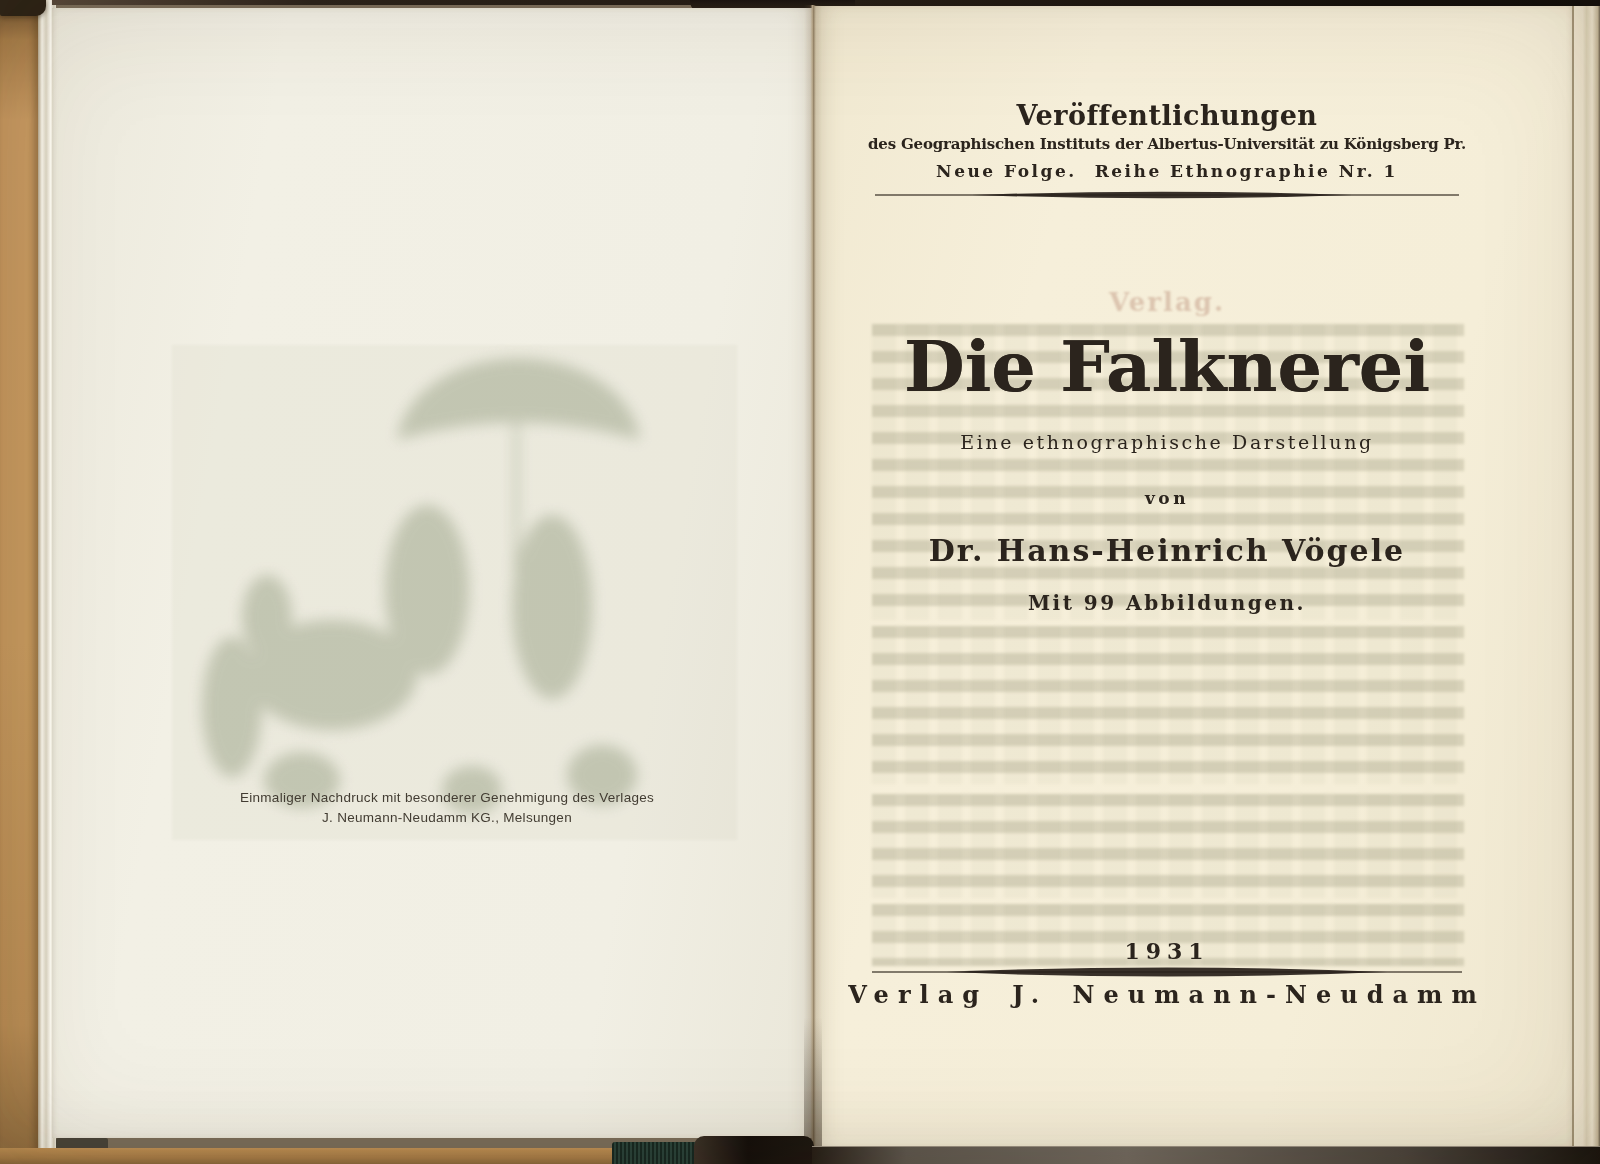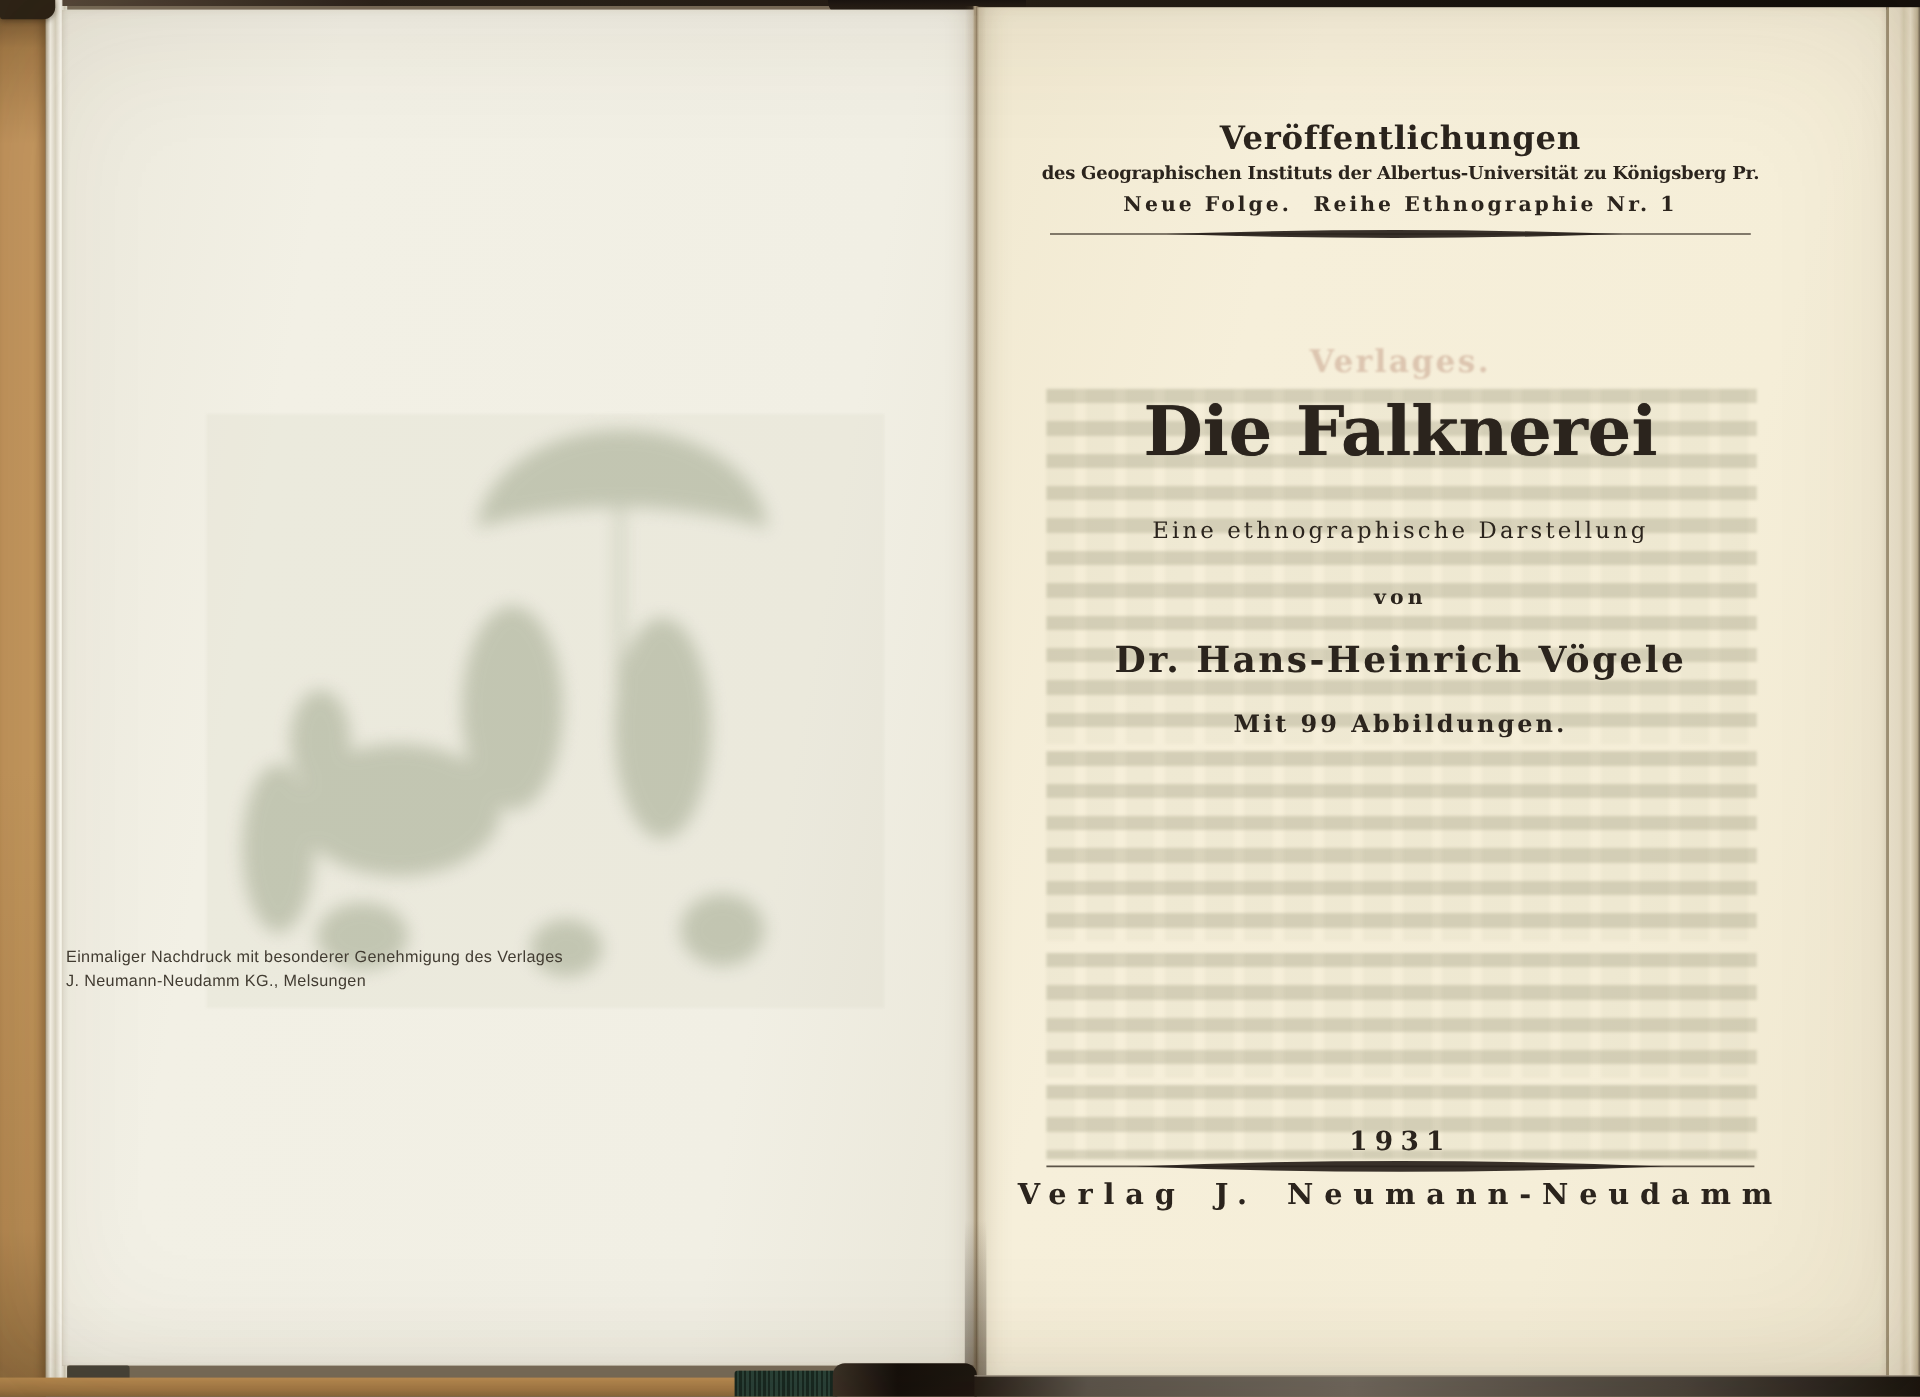--- a/index.html
+++ b/index.html
@@ -45,21 +45,21 @@
     background:linear-gradient(100deg,#ece9dc,#f2f0e5 25%,#f1efe4 75%,#eae7d9 100%);
     box-shadow:inset -16px 0 22px -14px rgba(90,70,40,.22), inset 3px 0 6px -3px rgba(120,100,70,.25);}
   .right-page{left:814px;top:6px;width:758px;height:1141px;
     background:linear-gradient(105deg,#f1e9d1,#f6efda 28%,#f5eed8 70%,#efe7cf 100%);
     box-shadow:inset 18px 0 24px -14px rgba(90,70,40,.25), inset -3px 0 6px -3px rgba(120,100,70,.2);}
 
   
   .ghost-illustration{left:120px;top:337px;width:565px;height:495px;
     background:rgba(196,200,178,.14);filter:blur(1px);}
   .ghost-illustration svg{position:absolute;left:0;top:0;width:100%;height:100%;filter:blur(7px);opacity:.5;}
-  .lp-caption{left:3px;top:780px;width:100%;
+  .lp-caption{left:15px;top:780px;width:100%;text-align:center;
     font-family:"Liberation Sans", sans-serif;font-size:13.5px;letter-spacing:.3px;
     color:#423c32;line-height:20px;}
 
   
   .ghost-head{left:0;top:281px;width:706px;text-align:center;font-weight:bold;font-size:26px;
     letter-spacing:2px;color:rgba(186,140,118,.42);filter:blur(.8px);}
   .ghost-par{left:58px;width:592px;filter:blur(1.4px);
     background-image:repeating-linear-gradient(to bottom,rgba(150,148,118,.30) 0 12px,rgba(0,0,0,0) 12px 27px),
                      repeating-linear-gradient(to right,rgba(150,148,118,.07) 0 24px,rgba(150,148,118,0) 24px 33px);}
   .gp-a{top:318px;height:296px;}
@@ -70,21 +70,21 @@
   
   .rp-col{left:0;top:0;width:706px;height:100%;}
   .rp-col > div{left:0;width:100%;text-align:center;color:#2b241d;}
   .series-l1{top:94px;font-size:27px;font-weight:bold;letter-spacing:.5px;color:#29221b;}
   .series-l2{top:129px;font-size:15px;font-weight:bold;letter-spacing:-.2px;}
   .series-l3{top:155px;font-size:17px;font-weight:bold;letter-spacing:2.5px;}
   .l3gap{display:inline-block;position:static;width:18px;}
   .rule{left:50%;transform:translateX(-50%);width:590px;height:14px;}
   .rule-top{top:182px;}
   .rule-bottom{top:958px;width:596px;height:16px;}
-  .book-title{top:324px;font-size:57px;font-weight:bold;line-height:1.05;color:#221c16;
+  .book-title{top:324px;font-size:70px;font-weight:bold;line-height:1.05;color:#221c16;
     text-shadow:0 0 .6px rgba(34,28,22,.8);}
   .book-subtitle{top:425px;font-size:19px;font-weight:normal;letter-spacing:2.6px;}
   .byline{top:482px;font-size:17px;font-weight:bold;letter-spacing:3.5px;}
   .author{top:527px;font-size:30px;font-weight:bold;letter-spacing:2px;color:#261f19;}
   .illus{top:585px;font-size:20px;font-weight:bold;letter-spacing:2.5px;}
   .year{top:932px;font-size:22px;font-weight:bold;letter-spacing:6px;}
   .publisher{top:974px;font-size:24px;font-weight:bold;letter-spacing:9px;word-spacing:7px;color:#29221b;}
 </style>
 </head>
 <body>
@@ -116,21 +116,21 @@
       </svg>
     </div>
     <div class="lp-caption">
       <div style="position:static">Einmaliger Nachdruck mit besonderer Genehmigung des Verlages</div>
       <div style="position:static">J. Neumann-Neudamm KG., Melsungen</div>
     </div>
   </div>
 
   <div class="right-page">
 
-    <div class="ghost-head">Verlages.</div>
+    <div class="ghost-head">Verlag.</div>
     <div class="ghost-par gp-a"></div>
     <div class="ghost-par gp-b"></div>
     <div class="ghost-par gp-c"></div>
     <div class="ghost-par gp-d"></div>
 
     <div class="rp-col">
       <div class="series-l1">Veröffentlichungen</div>
       <div class="series-l2">des Geographischen Instituts der Albertus-Universität zu Königsberg Pr.</div>
       <div class="series-l3"><span style="position:static">Neue Folge.</span><span class="l3gap"></span><span style="position:static">Reihe Ethnographie Nr. 1</span></div>
 

